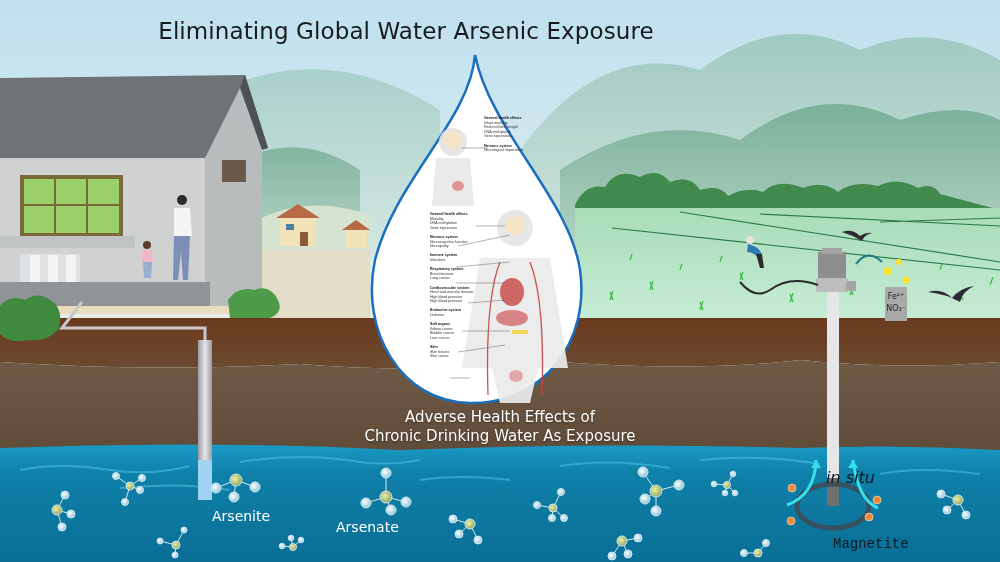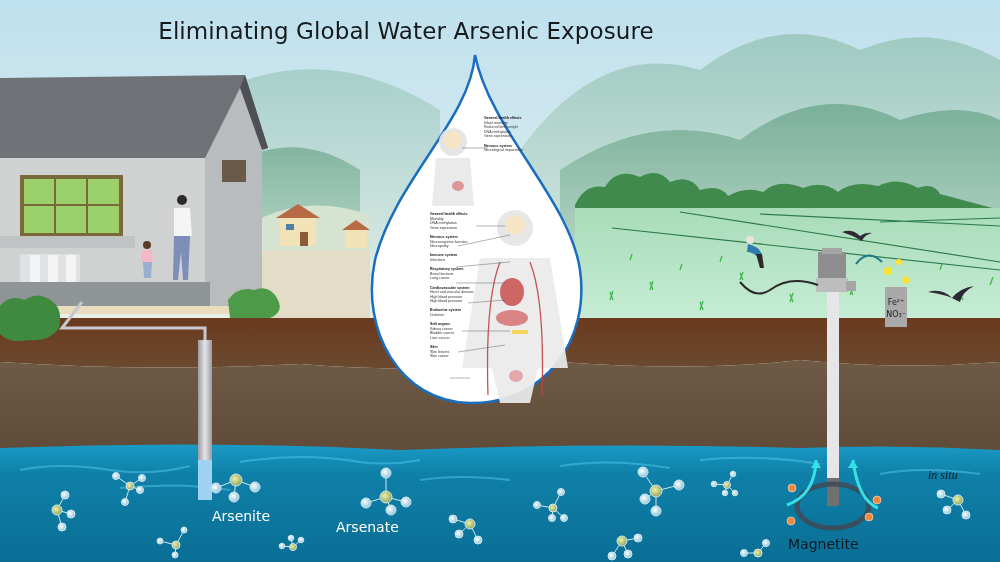--- a/index.html
+++ b/index.html
@@ -8,22 +8,22 @@
     background:linear-gradient(#bfe0ee 0%,#d3e9ef 30%,#e4efe9 55%,#eef2ea 60%);}
   .layer{position:absolute;left:0;top:0;}
   .title{position:absolute;left:0;top:18px;width:812px;text-align:center;font-family:"DejaVu Sans",sans-serif;
     font-size:23px;color:#151a1c;letter-spacing:0.1px;}
   .caption{position:absolute;left:330px;top:408px;width:340px;text-align:center;color:#fff;font-size:15px;line-height:19px;
     text-shadow:0 1px 2px rgba(0,0,0,.4);}
   .pou{position:absolute;left:15px;top:283px;font-family:"DejaVu Serif",serif;font-weight:bold;font-size:17px;color:#fff;
     text-shadow:0 1px 2px rgba(0,0,0,.55);}
   .lbl{position:absolute;font-size:14px;color:#fff;}
   .lbl.dark{color:#0e1a22;}
-  .insitu{position:absolute;left:928px;top:468px;font-style:italic;font-size:12px;color:#0e1a22;font-family:Liberation Serif, serif;}
-  .chem{position:absolute;left:885px;top:287px;width:22px;height:30px;background:#a9a9a9;font-size:8px;line-height:12px;text-align:center;color:#222;padding-top:10px;}
+  .insitu{position:absolute;left:826px;top:468px;font-style:italic;font-size:16px;color:#0e1a22;}
+  .chem{position:absolute;left:885px;top:287px;width:22px;height:30px;background:#a9a9a9;font-size:8px;line-height:12px;text-align:center;color:#222;padding-top:4px;}
   .health-text{position:absolute;font-size:3.6px;line-height:4.6px;color:#333;font-family:"Liberation Sans",sans-serif;}
   .health-text b{font-weight:bold;color:#111;}
 </style>
 </head>
 <body>
 
 <div class="scene">
 
 <svg class="layer" width="1000" height="562" viewBox="0 0 1000 562">
   <defs>
@@ -373,27 +373,29 @@
   <span>Bladder cancer</span><br>
   <span>Liver cancer</span><br><br>
   <b>Skin</b><br>
   <span>Skin lesions</span><br>
   <span>Skin cancer</span>
 </div>
 
 <div class="title">Eliminating Global Water Arsenic Exposure</div>
 
 <div class="caption">
+  <div>Adverse Health Effects of</div>
+  <div>Chronic Drinking Water As Exposure</div>
 </div>
 
 
 <div class="lbl" style="left:212px;top:508px;">Arsenite</div>
 <div class="lbl" style="left:336px;top:519px;">Arsenate</div>
 
 <div class="chem">
   <div>Fe²⁺</div>
   <div>NO₃⁻</div>
 </div>
 
 <div class="insitu">in situ</div>
-<div class="lbl dark" style="left:788px;top:536px;">Magnetite</div>
+<div class="lbl dark" style="left:833px;top:536px;font-family:Liberation Mono, monospace;">Magnetite</div>
 
 </div>
 
 </body></html>

